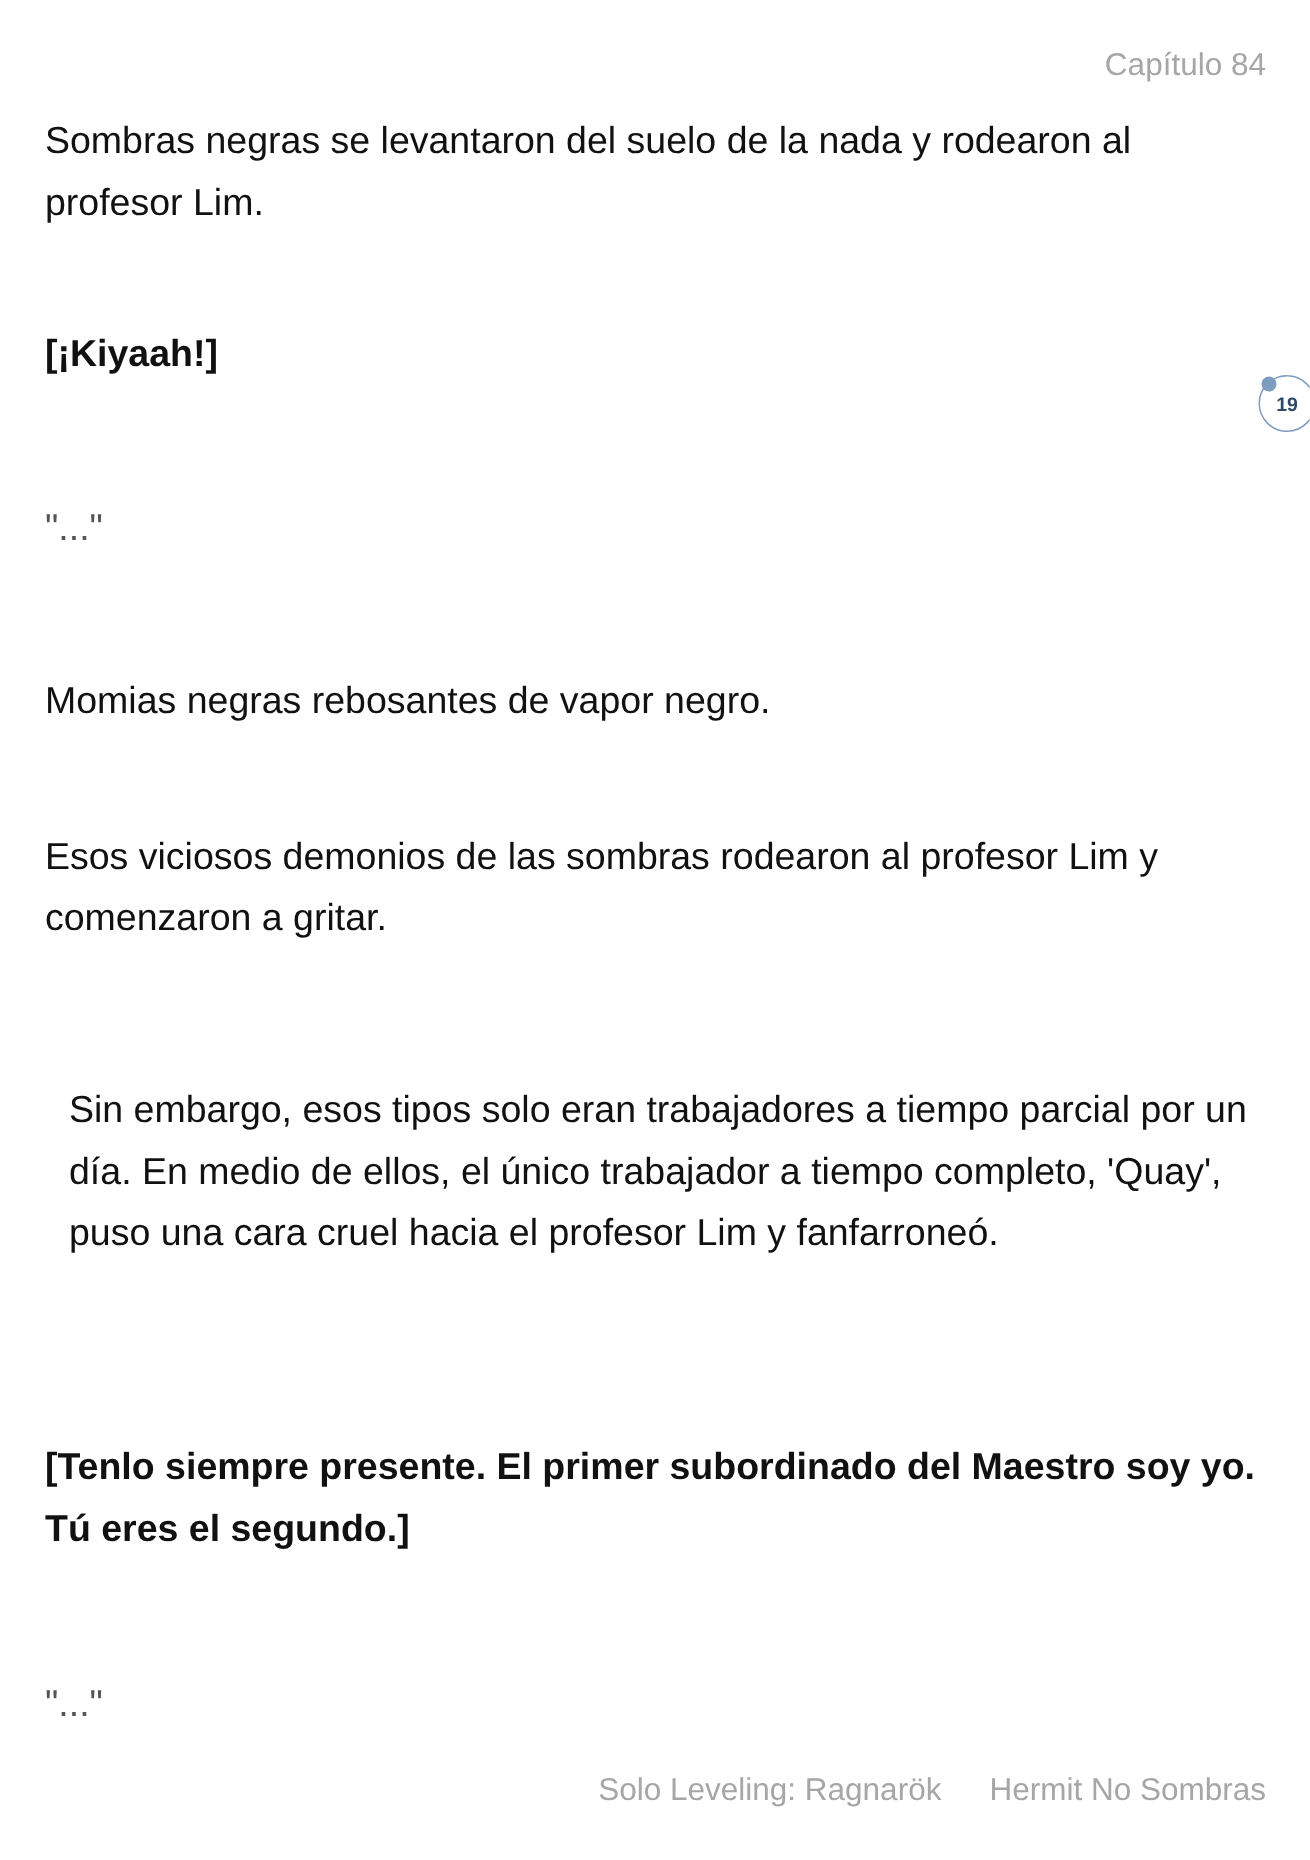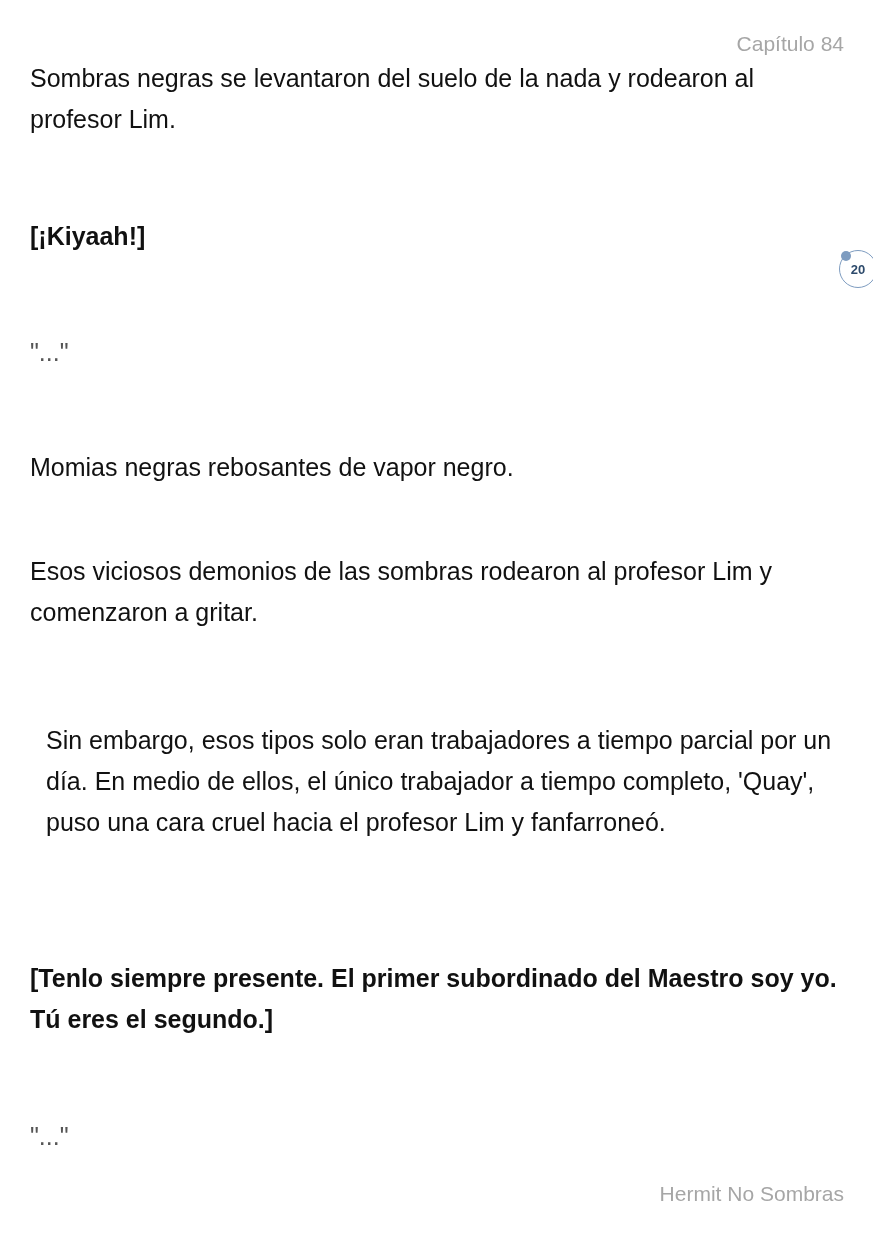--- a/index.html
+++ b/index.html
@@ -76,29 +76,30 @@
       gap: 32px;
     }
   </style>
 </head>
 <body>
 
 <div class="chapter-label">Capítulo 84</div>
 
 <div class="page-badge">
   <span class="dot"></span>
-  <span>20</span>
+  <span>19</span>
 </div>
 
 <div class="reader">
-  <p class="para" style="position:absolute;top:0;">Sombras negras se levantaron del suelo de la nada y rodearon al profesor Lim.</p>
+  <p class="para" style="position:absolute;top:16px;">Sombras negras se levantaron del suelo de la nada y rodearon al profesor Lim.</p>
   <p class="para bold" style="position:absolute;top:158px;text-align:center;">[¡Kiyaah!]</p>
   <p class="para ellipsis" style="position:absolute;top:274px;">"..."</p>
   <p class="para" style="position:absolute;top:389px;">Momias negras rebosantes de vapor negro.</p>
   <p class="para" style="position:absolute;top:493px;">Esos viciosos demonios de las sombras rodearon al profesor Lim y comenzaron a gritar.</p>
   <p class="para" style="position:absolute;top:662px;margin-left:16px;">Sin embargo, esos tipos solo eran trabajadores a tiempo parcial por un día. En medio de ellos, el único trabajador a tiempo completo, 'Quay', puso una cara cruel hacia el profesor Lim y fanfarroneó.</p>
   <p class="para bold" style="position:absolute;top:900px;">[Tenlo siempre presente. El primer subordinado del Maestro soy yo. Tú eres el segundo.]</p>
   <p class="para ellipsis" style="position:absolute;top:1058px;">"..."</p>
 </div>
 
 <div class="footer">
+  <span>Solo Leveling: Ragnarök</span>
   <span>Hermit No Sombras</span>
 </div>
 
 </body></html>

